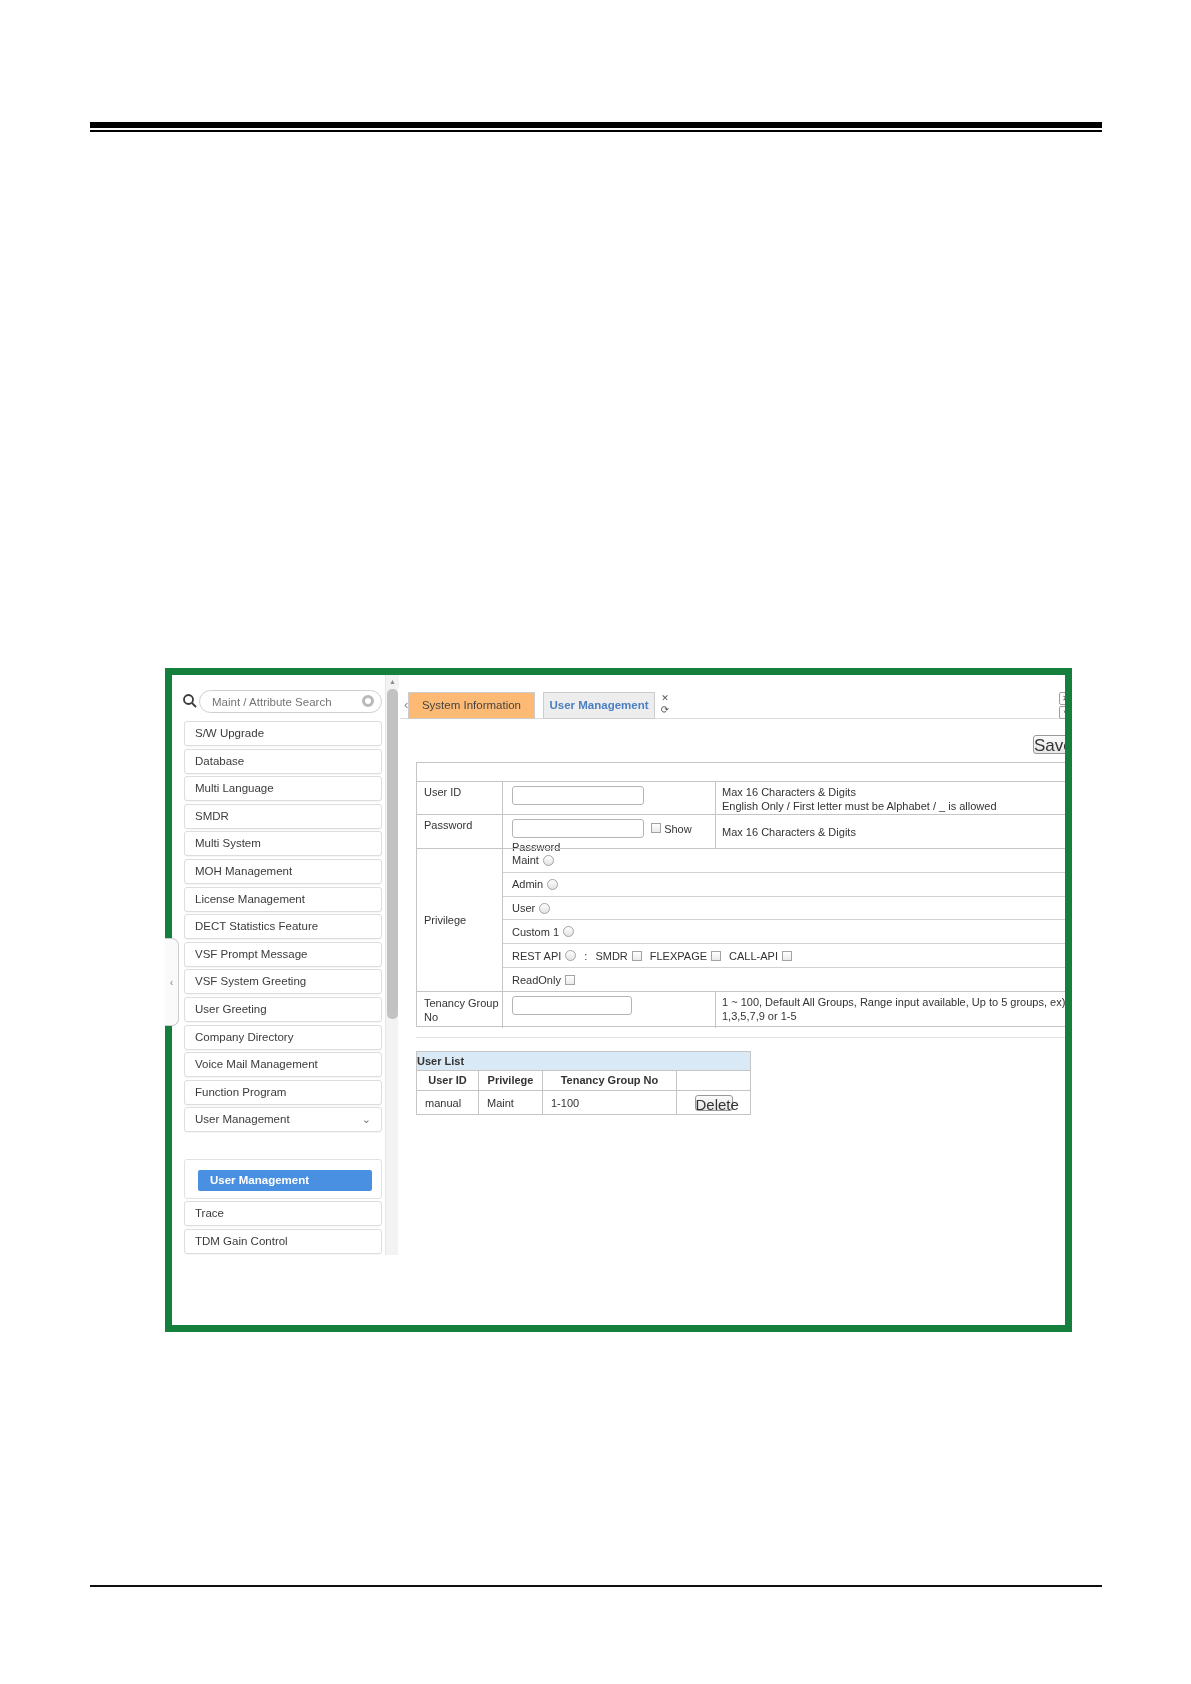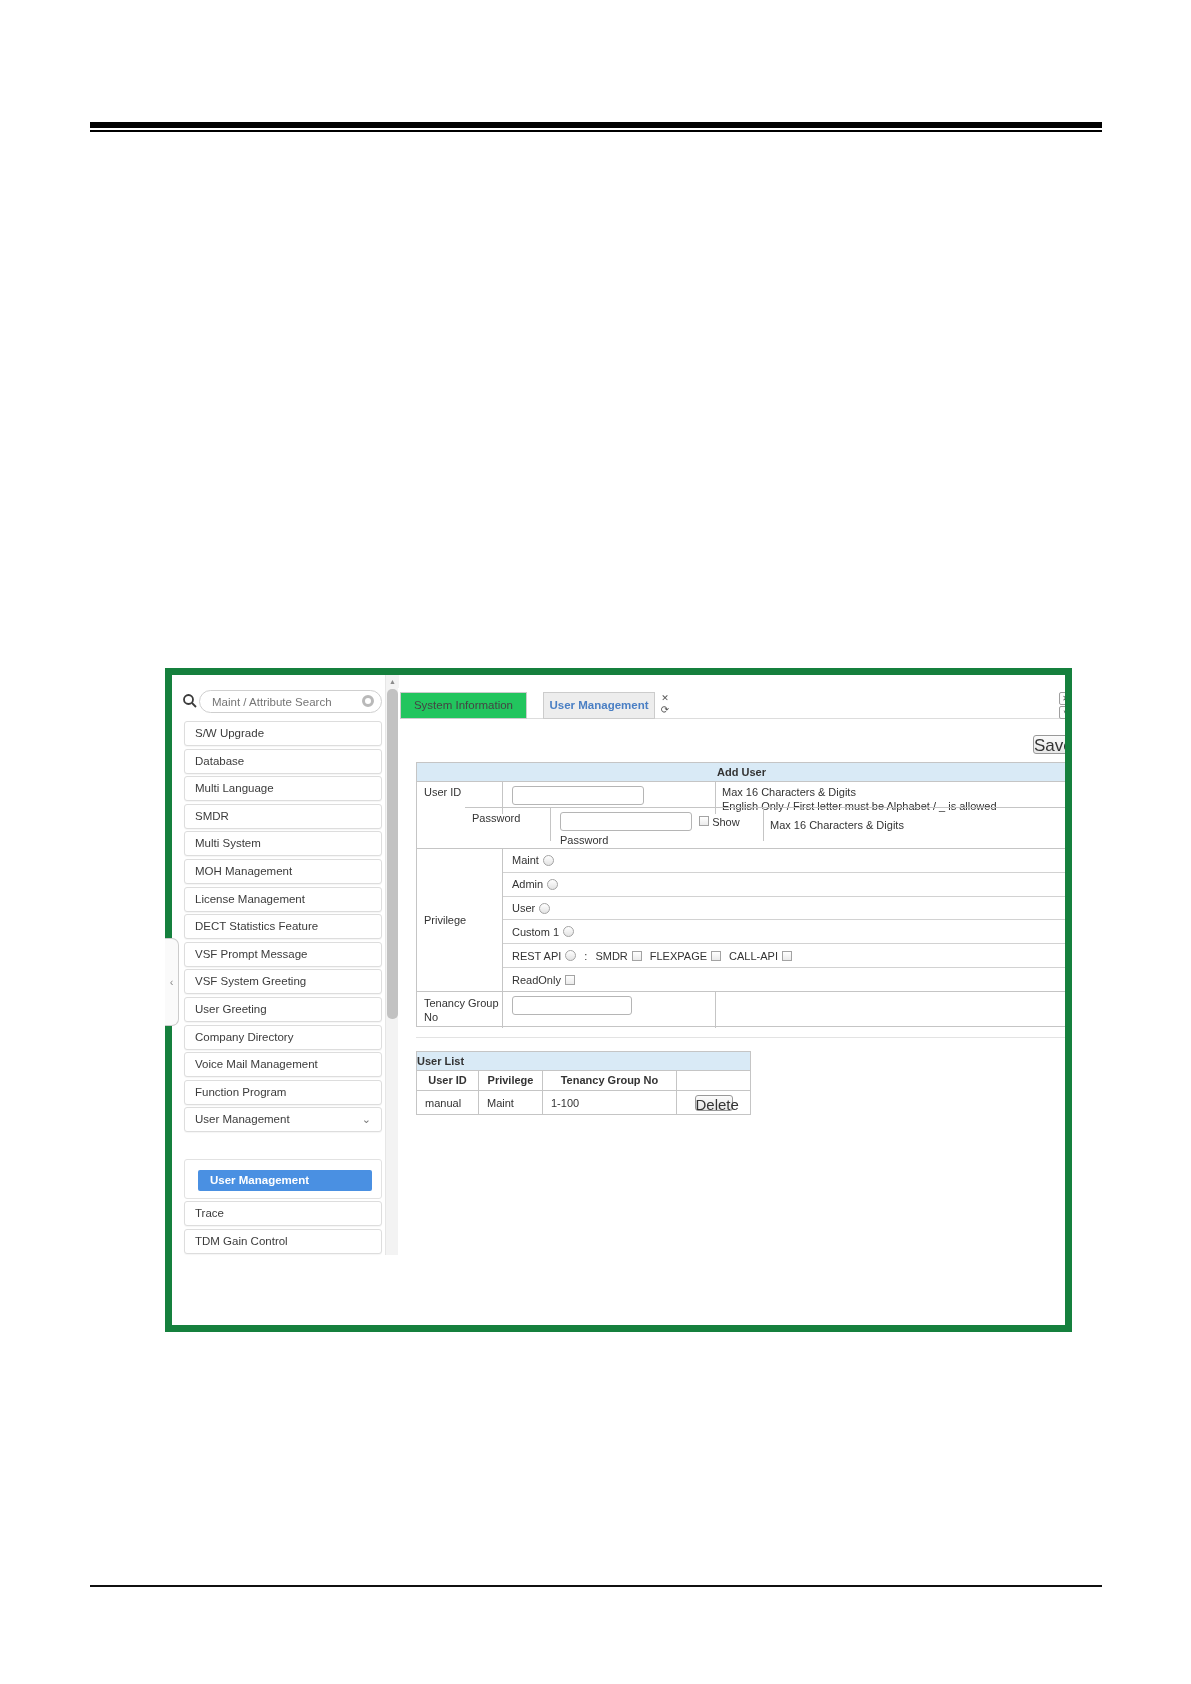--- a/index.html
+++ b/index.html
@@ -42,21 +42,21 @@
                      background:#fafafa; border:1px solid #ccc; border-left:none;
                      border-radius:0 7px 7px 0; color:#8a8a8a; font-size:11px;
                      display:flex; align-items:center; justify-content:center; cursor:pointer; z-index:5; }
 
   
   .content { position:absolute; left:228px; top:0; width:675px; height:580px; }
   .tab-strip { position:absolute; left:0; top:17px; width:675px; height:27px; border-bottom:1px solid #ddd; }
   .tab-back { position:absolute; left:4px; top:22px; color:#888; font-size:13px; cursor:pointer; }
   .tab { position:absolute; top:17px; height:27px; border:1px solid #ccc; font-size:11.5px;
          text-align:center; line-height:25px; cursor:pointer; }
-  .tab.inactive { left:0; width:127px; background:#22c55e; color:#444; }
+  .tab.inactive { left:8px; width:127px; background:#fdba74; color:#444; }
   .tab.active { left:143px; width:112px; background:#ededed; color:#4a7fc4; font-weight:bold; }
   .tab-close { position:absolute; left:259px; top:17px; width:12px; height:12px; color:#555; font-size:9px; line-height:12px; text-align:center; cursor:pointer; }
   .tab-refresh { position:absolute; left:259px; top:29px; width:12px; height:12px; color:#555; font-size:10px; line-height:12px; text-align:center; cursor:pointer; }
 
   .win-btn { position:absolute; width:13px; height:13px; border:1px solid #9f9f9f; background:#fdfdfd;
              color:#444; font-size:8px; line-height:11px; text-align:center; cursor:pointer; border-radius:2px; }
   .win-close { left:659px; top:17px; }
   .win-min { left:659px; top:31px; }
 
   .btn { border:1px solid #999; border-radius:3px; background:linear-gradient(#fbfbfb,#e7e7e7);
@@ -65,21 +65,21 @@
 
   
   .au { position:absolute; left:16px; top:87px; width:651px; height:265px; border:1px solid #c5c5c5; font-size:11px; color:#333; }
   .au .hdr { position:absolute; left:0; top:0; width:100%; height:18px; background:#d9eaf6;
              text-align:center; line-height:18px; font-weight:bold; color:#333; }
   .au .row { position:absolute; left:0; width:100%; border-top:1px solid #c5c5c5; display:flex; }
   .au .c-label { width:86px; border-right:1px solid #c5c5c5; padding:4px 0 0 7px; }
   .au .c-mid { width:213px; border-right:1px solid #c5c5c5; padding:4px 0 0 9px; }
   .au .c-hint { flex:1; padding:3px 0 0 6px; line-height:14px; }
   .row-userid { top:18px; height:33px; }
-  .row-pass { top:44px; height:34px;margin-left:48px; }
+  .row-pass { top:51px; height:34px; }
   .row-priv { top:85px; height:143px; }
   .row-ten { top:228px; height:37px; }
   .ipt { border:1px solid #b5b5b5; border-radius:3px; height:19px; width:132px; outline:none; padding:0 4px; font-size:11px; }
   .c-hint.center { display:flex; align-items:center; padding-top:0; }
   .priv-label { width:86px; border-right:1px solid #c5c5c5; display:flex; align-items:center; padding-left:7px; }
   .priv-opts { flex:1; display:flex; flex-direction:column; }
   .priv-row { flex:1; display:flex; align-items:center; padding-left:9px; border-top:1px solid #d2d2d2; }
   .priv-row:first-child { border-top:none; }
   .radio { display:inline-block; width:11px; height:11px; border:1px solid #a3a3a3; border-radius:50%;
            background:linear-gradient(#fff,#e3e3e3); margin-left:4px; }
@@ -167,21 +167,20 @@
       <div class="tab active">User Management</div>
       <div class="tab-close">✕</div>
       <div class="tab-refresh">⟳</div>
 
       <div class="win-btn win-close">✕</div>
       <div class="win-btn win-min">˅</div>
 
       <button class="btn save-btn">Save</button>
 
       <div class="au">
-        <div class="hdr">Add User</div>
 
         <div class="row row-userid">
           <div class="c-label">User ID</div>
           <div class="c-mid">
             <input class="ipt" style="">
           </div>
           <div class="c-hint">
             <div>Max 16 Characters &amp; Digits</div>
             <div>English Only / First letter must be Alphabet / _ is allowed</div>
           </div>
@@ -235,20 +234,24 @@
               <span class="chk"></span>
             </div>
           </div>
         </div>
 
         <div class="row row-ten">
           <div class="c-label" style="line-height:14px">Tenancy Group No</div>
           <div class="c-mid">
             <input class="ipt" style="width: 120px;">
           </div>
+          <div class="c-hint">
+            <div>1 ~ 100, Default All Groups, Range input available, Up to 5 groups, ex)</div>
+            <div>1,3,5,7,9 or 1-5</div>
+          </div>
         </div>
       </div>
 
       <div class="separator"></div>
 
       <div class="ul-t">
         <div class="hdr">User List</div>
         <div class="ul-cols">
           <div class="ul-c1">User ID</div>
           <div class="ul-c2">Privilege</div>

